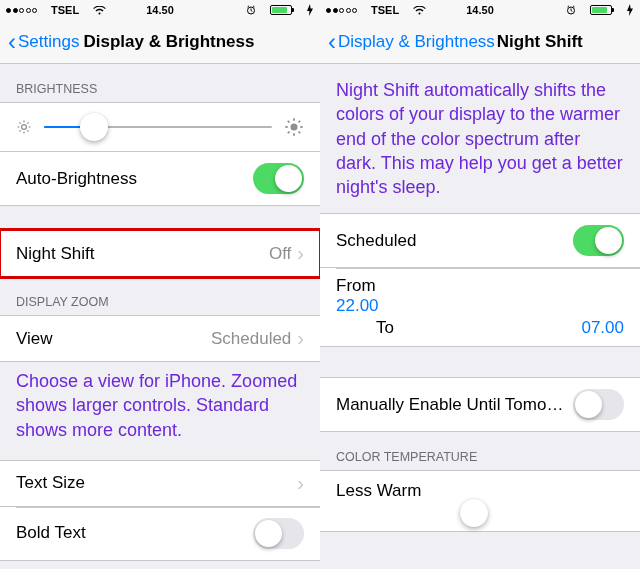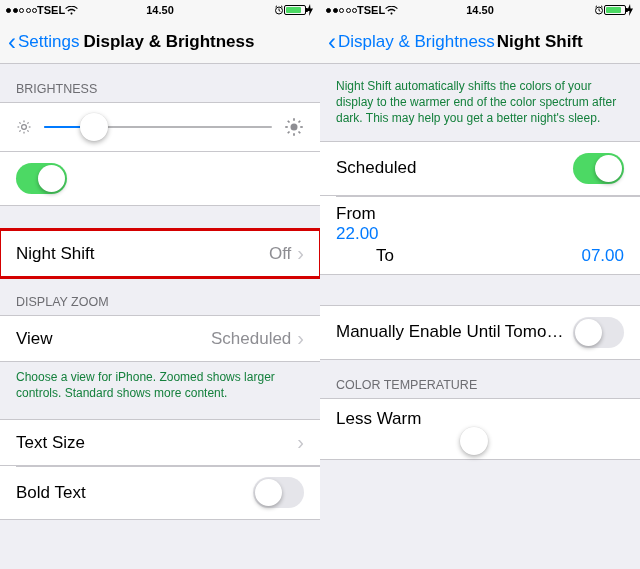--- a/index.html
+++ b/index.html
@@ -3,40 +3,40 @@
 <meta charset="utf-8">
 <style>
   * { box-sizing: border-box; margin: 0; padding: 0; }
   body { font-family: -apple-system, "Helvetica Neue", Helvetica, Arial, sans-serif;
          background: #fff; width: 640px; height: 569px; overflow: hidden; }
   .screens { display: flex; width: 640px; height: 569px; }
   .screen { width: 320px; height: 569px; background: #efeff4; display:flex; flex-direction:column; }
   
   .status { height: 20px; background: #f7f7f7; display:flex; align-items:center;
             justify-content: space-between; font-size: 11px; padding: 0 6px; font-weight:600; }
-  .status .left, .status .right { display:flex; align-items:center; gap:0; }
+  .status .left, .status .right { display:flex; align-items:center; gap:14px; }
   .status .dots { display:flex; gap:1.5px; }
   .status .dot { width:5px; height:5px; border-radius:50%; border:1px solid #000; }
   .status .dot.f { background:#000; }
   .status .time { position:absolute; left:50%; transform:translateX(-50%); }
   .status { position:relative; } 
   .wifi-svg { width:13px; height:9px; }
   .alarm-svg { width:10px; height:10px; }
   .batt { width:22px; height:10px; border:1px solid #000; border-radius:2px; position:relative; }
   .batt::after { content:""; position:absolute; right:-3px; top:2px; width:2px; height:4px; background:#000; border-radius:0 1px 1px 0;}
   .batt .fill { position:absolute; left:1px; top:1px; bottom:1px; width:75%; background:#4cd964; border-radius:1px;}
   
   .nav { height:44px; background:#f7f7f7; border-bottom:1px solid #c8c7cc; display:flex; align-items:center;
          padding: 0 8px; position:relative; }
   .nav .back { color:#007aff; font-size:17px; display:flex; align-items:center; gap:2px; }
   .nav .back-chevron { font-size:24px; line-height:1; font-weight:300;}
   .nav .title { font-weight:600; font-size:17px; margin-left:4px; color:#000;}
   
   .sec-header { font-size:12.5px; color:#6d6d72; text-transform:uppercase; padding: 18px 16px 6px; }
-  .sec-footer { font-size:12px; color:#15803d; padding: 7px 16px 4px; line-height:1.35;}
+  .sec-footer { font-size:18px; color:#6d28d9; padding: 7px 16px 4px; line-height:1.35;}
   .group { background:#fff; border-top:1px solid #c8c7cc; border-bottom:1px solid #c8c7cc;}
   .cell { min-height:44px; padding: 11px 16px; display:flex; align-items:center; justify-content:space-between;
           font-size:17px; color:#000; position:relative;}
   .cell + .cell { border-top:1px solid #c8c7cc; margin-left:0;}
   .cell .sep { position:absolute; left:16px; right:0; top:0; height:1px; background:#c8c7cc;}
   .cell:first-child .sep { display:none;}
   .cell .tail { display:flex; align-items:center; gap:6px; color:#8e8e93; font-size:17px;}
   .chevron { color:#c7c7cc; font-size:20px; font-weight:300;}
   .val-blue { color:#007aff; }
   
@@ -132,20 +132,21 @@
             <line x1="13" y1="8" x2="15" y2="8"></line>
             <line x1="3" y1="3" x2="4.4" y2="4.4"></line>
             <line x1="11.6" y1="11.6" x2="13" y2="13"></line>
             <line x1="13" y1="3" x2="11.6" y2="4.4"></line>
             <line x1="4.4" y1="11.6" x2="3" y2="13"></line>
           </g>
         </svg>
     </div>
     <div class="group">
       <div class="cell">
+        <span>Auto-Brightness</span>
         <div class="toggle on">
             <div class="thumb"></div>
           </div>
       </div>
     </div>
 
     <div style="height:24px"></div>
     <div class="group highlight">
       <div class="cell">
         <span>Night Shift</span>

